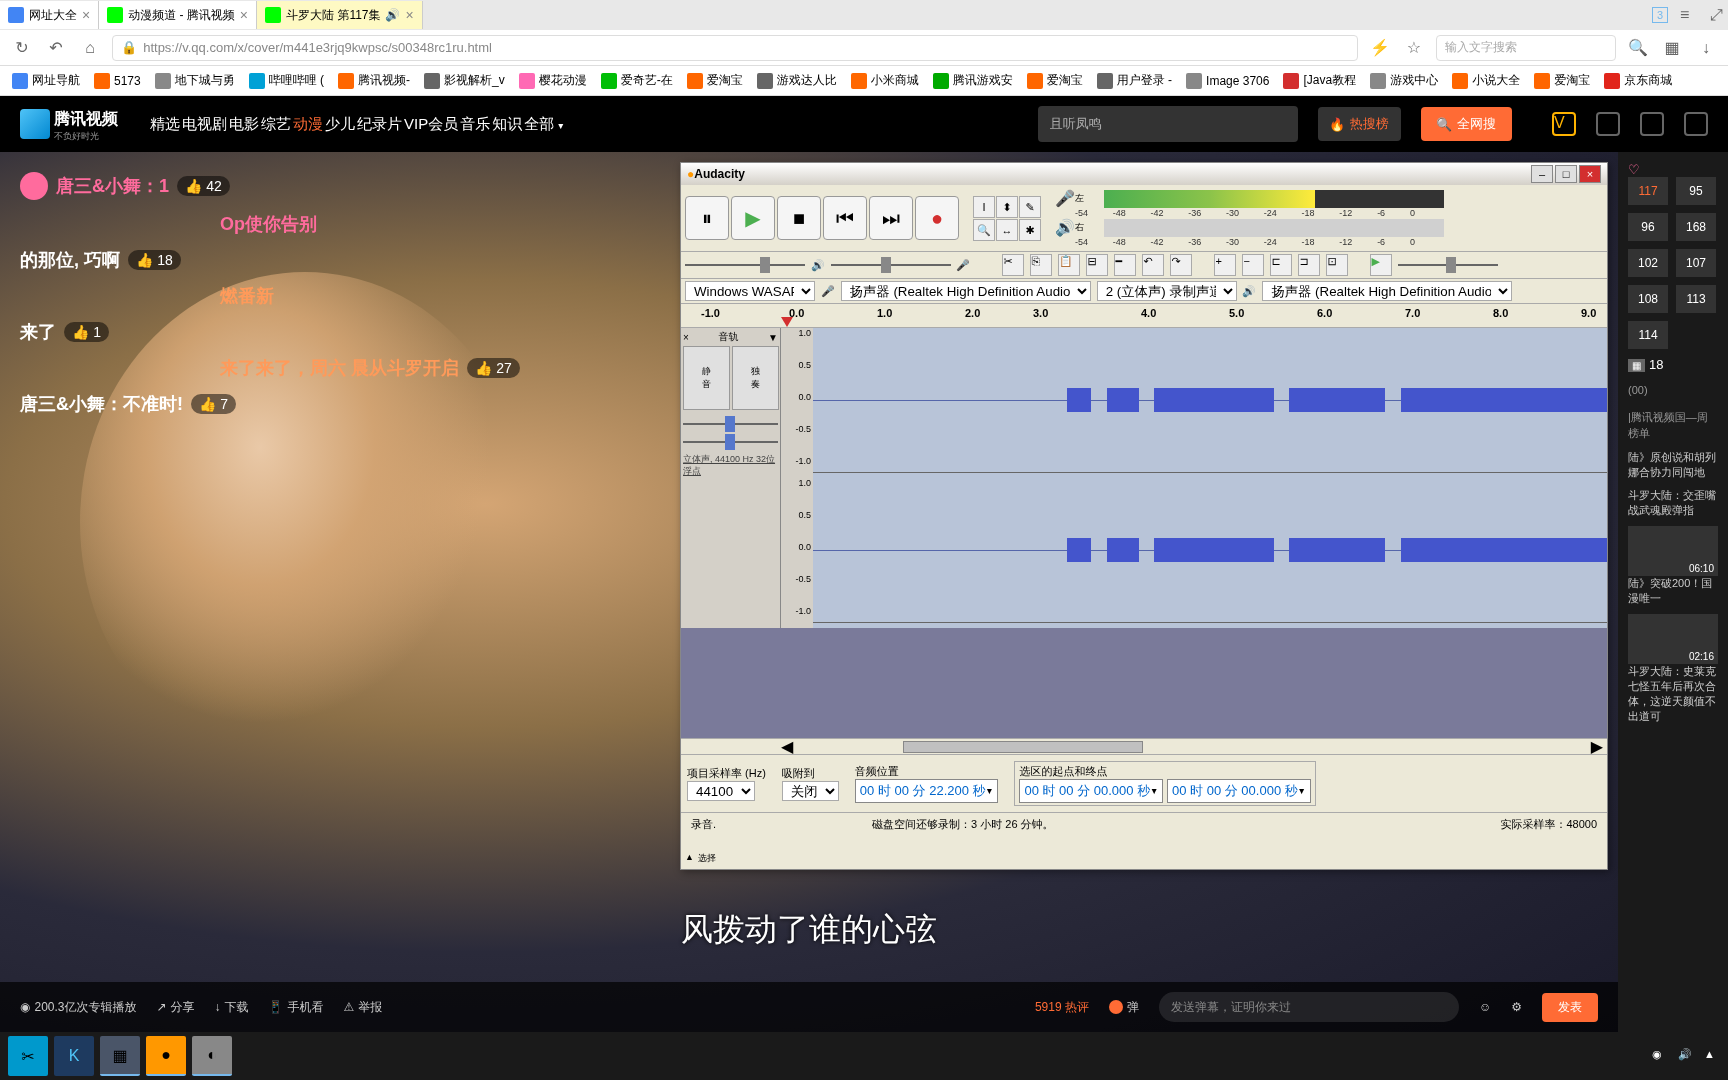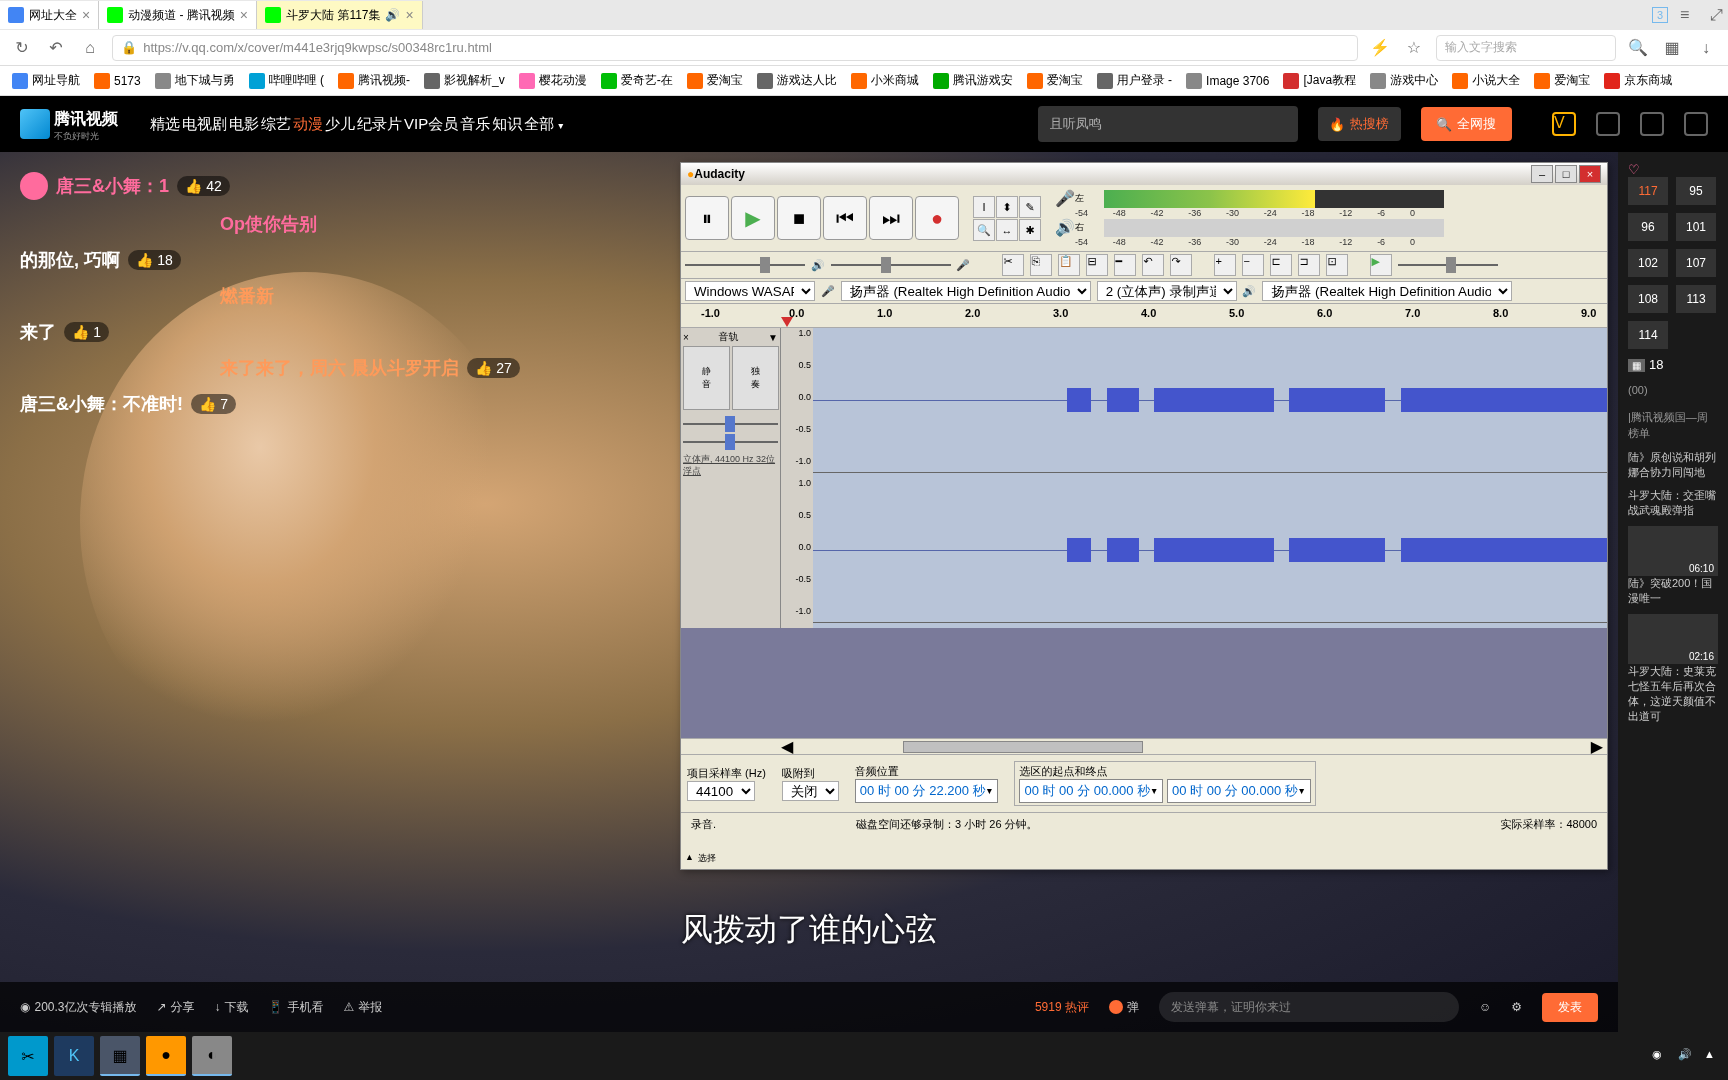--- a/index.html
+++ b/index.html
@@ -117,21 +117,21 @@
 .wf-blob { position: absolute; top: 42%; height: 16%; background: #4455cc; }
 
 .aud-scroll { height: 16px; background: #ece9d8; display: flex; align-items: center; border-top: 1px solid #aaa; }
 .aud-scroll-thumb { width: 240px; height: 12px; background: #c0c0c0; border: 1px solid #888; margin-left: 110px; }
 
 .aud-bottom { padding: 6px; display: flex; align-items: center; gap: 16px; font-size: 11px; border-top: 1px solid #aaa; }
 .time-display { background: #fff; border: 1px solid #888; padding: 2px 4px; font-family: monospace; font-size: 13px; }
 .time-display .blue { color: #0066cc; }
 .sel-group { border: 1px solid #aaa; padding: 2px 4px; }
 
-.aud-status { height: 24px; background: #ece9d8; border-top: 1px solid #aaa; display: flex; align-items: center; padding: 0 10px; font-size: 11px; gap: 40px; }
+.aud-status { height: 24px; background: #ece9d8; border-top: 1px solid #aaa; display: flex; align-items: center; padding: 0 10px; font-size: 11px; gap: 56px; }
 
 
 .taskbar { position: absolute; bottom: 0; left: 0; right: 0; height: 48px; background: #1a1a1a; display: flex; align-items: center; padding: 0 8px; gap: 6px; }
 .task-icon { width: 40px; height: 40px; background: #333; border-radius: 2px; display: flex; align-items: center; justify-content: center; cursor: pointer; }
 .task-icon.active { border-bottom: 2px solid #76b9ed; }
 .tray { margin-left: auto; display: flex; align-items: center; gap: 10px; color: #fff; font-size: 11px; }
 .tray-icon { width: 16px; height: 16px; }
 
 .browser-top-icons { margin-left: auto; display: flex; gap: 12px; align-items: center; }
 .top-icon { width: 18px; height: 18px; color: #666; }
@@ -352,21 +352,21 @@
         <span>⚙</span>
         <div class="send-btn">发表</div>
       </div>
     </div>
     <div class="video-sidebar">
       <span style="color:#ff6b9d">♡</span>
       <div class="ep-grid" id="epgrid">
           <div class="ep-num current">117</div>
           <div class="ep-num">95</div>
           <div class="ep-num">96</div>
-          <div class="ep-num">101</div>
+          <div class="ep-num">168</div>
           <div class="ep-num">102</div>
           <div class="ep-num">107</div>
           <div class="ep-num">108</div>
           <div class="ep-num">113</div>
           <div class="ep-num">114</div>
         </div>
       <div style="margin-top:8px"><span style="background:#666;padding:1px 4px;font-size:10px">▦</span> <span>18</span></div>
       <div class="side-text">(00)</div>
       <div class="side-text">|腾讯视频国—周榜单</div>
       <div id="recs">
@@ -510,21 +510,21 @@
     <select class="device-sel" style="width:140px"><option>2 (立体声) 录制声道</option></select>
     <span>🔊</span>
     <select class="device-sel" style="width:250px"><option>扬声器 (Realtek High Definition Audio)</option></select>
   </div>
   <div class="timeline" id="timeline">
     <div class="play-cursor"></div>
   <span class="time-label" style="left: 20px;">-1.0</span>
       <span class="time-label" style="left: 108px;">0.0</span>
       <span class="time-label" style="left: 196px;">1.0</span>
       <span class="time-label" style="left: 284px;">2.0</span>
-      <span class="time-label" style="left: 372px;">3.0</span>
+      <span class="time-label" style="left: 352px;">3.0</span>
       <span class="time-label" style="left: 460px;">4.0</span>
       <span class="time-label" style="left: 548px;">5.0</span>
       <span class="time-label" style="left: 636px;">6.0</span>
       <span class="time-label" style="left: 724px;">7.0</span>
       <span class="time-label" style="left: 812px;">8.0</span>
       <span class="time-label" style="left: 900px;">9.0</span>
     </div>
   <div class="tracks">
     <div class="track-panel">
       <div class="track-head">

